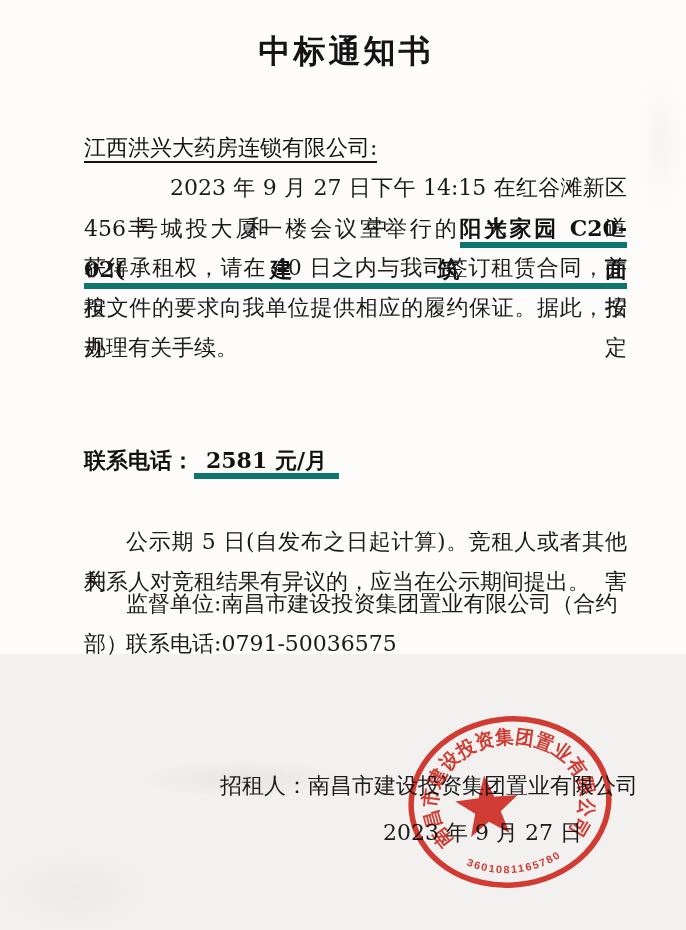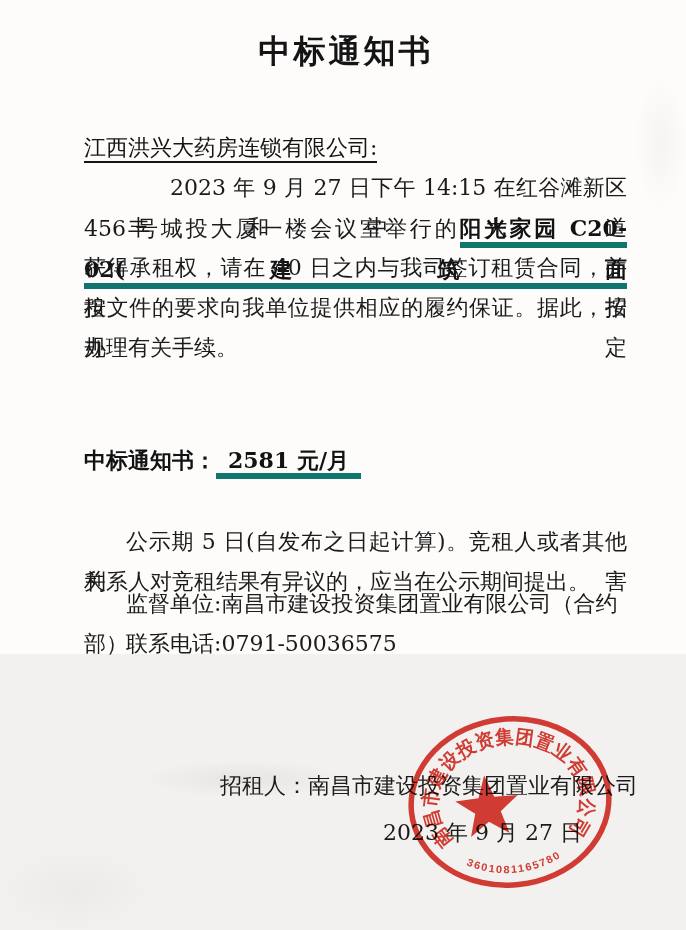--- a/index.html
+++ b/index.html
@@ -84,21 +84,21 @@
 
   <div class="textblock tb-p1">
       <div class="line just" style="text-indent: 42px; margin-left: 44px;"><span>2023 年 9 月 27 日下午 14:15 在红谷滩新区丰和中大道</span></div>
       <div class="line just"><span>456 号城投大厦一楼会议室举行的</span><span class="b u">阳光家园 C20-02(建筑面</span></div>
       <div class="line just"><span>获得承租权，请在 40 日之内与我司签订租赁合同，并按招</span></div>
       <div class="line just"><span>租文件的要求向我单位提供相应的履约保证。据此，按规定</span></div>
       <div class="line"><span>办理有关手续。</span></div>
     </div>
 
   <div class="result-line">
-    <span class="b">中标通知书：</span><span class="b u result-value">2581 元/月</span>
+    <span class="b">联系电话：</span><span class="b u result-value">2581 元/月</span>
   </div>
 
   <div class="textblock tb-p2">
       <div class="line just" style="text-indent: 42px;"><span>公示期 5 日(自发布之日起计算)。竞租人或者其他利害</span></div>
       <div class="line"><span>关系人对竞租结果有异议的，应当在公示期间提出。</span></div>
     </div>
 
   <div class="textblock tb-admin">
       <div class="line" style="text-indent: 42px;"><span>监督单位:南昌市建设投资集团置业有限公司（合约部）</span></div>
       <div class="line" style="text-indent: 42px;"><span>联系电话:0791-50036575</span></div>

